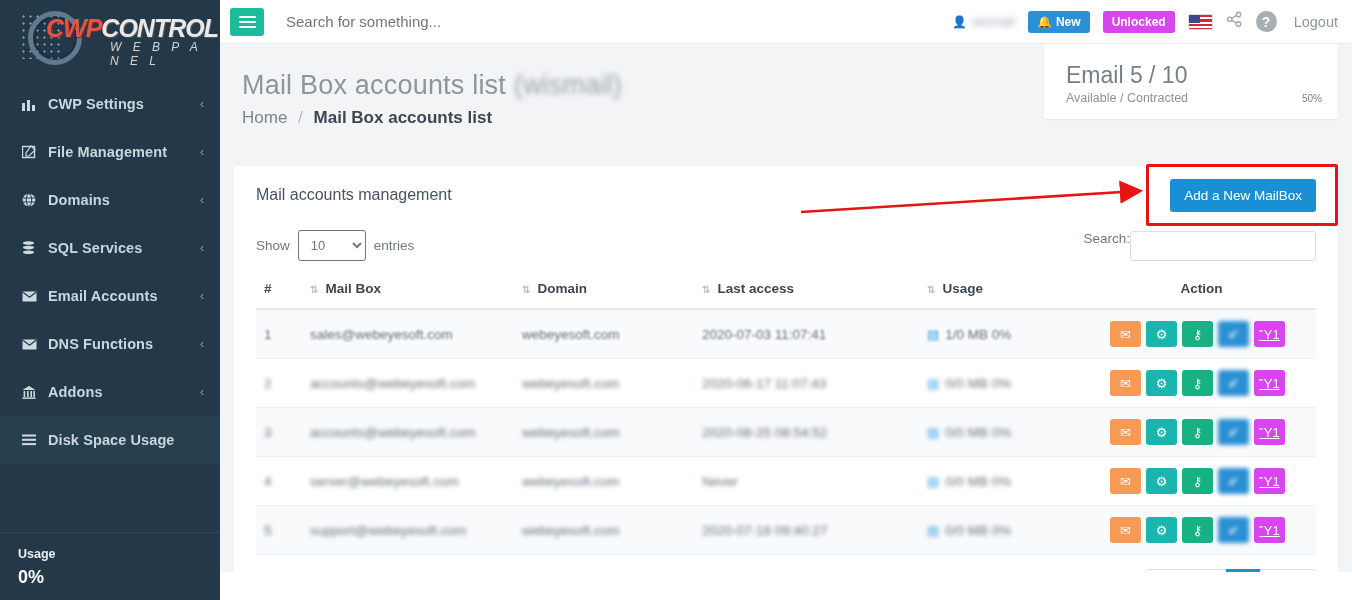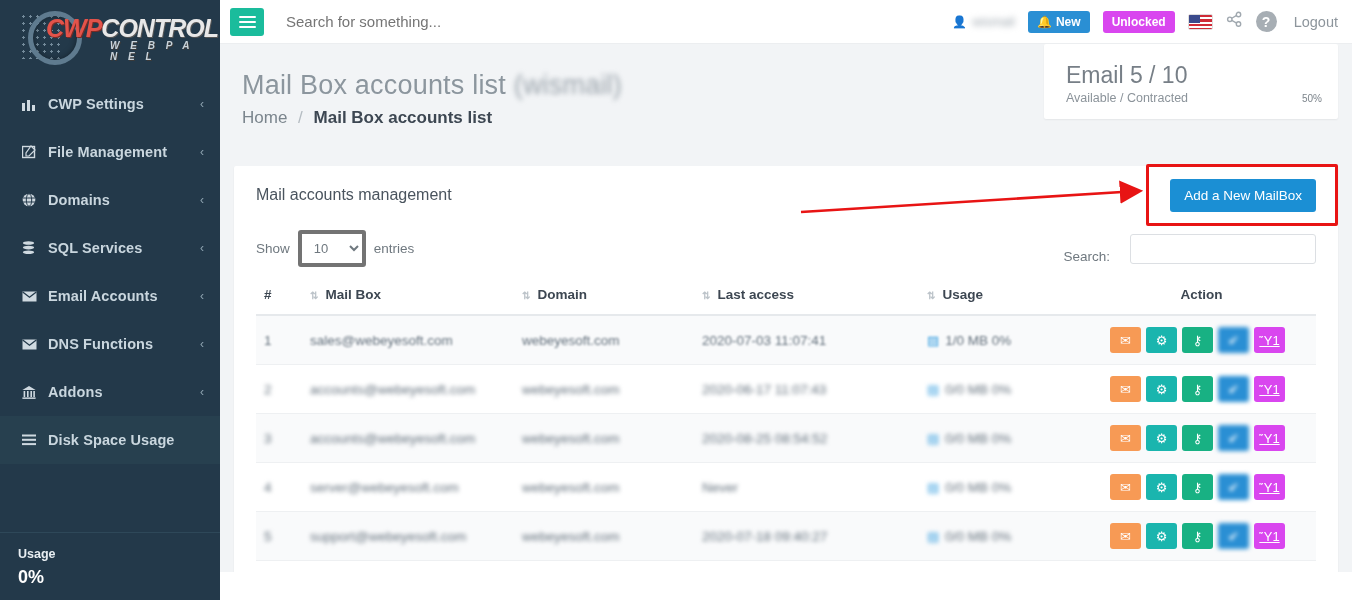--- a/index.html
+++ b/index.html
@@ -41,21 +41,21 @@
   .logo-text {
     position: absolute; left: 34px; top: 9px;
     font-size: 25px; font-weight: bold; font-style: italic;
     letter-spacing: -1px; line-height: 1;
     white-space: nowrap;
   }
   .logo-text .cwp { color: #e2534a; text-shadow: 1px 1px 0 #7a2a24; }
   .logo-text .ctrl { color: #e8e8e8; text-shadow: 1px 1px 0 #555; }
   .logo-sub {
     position: absolute; left: 62px; top: 33px;
-    font-size: 10px; letter-spacing: 4px; font-weight: bold;
+    font-size: 12px; letter-spacing: 4px; font-weight: normal;
     color: #c9d3da; font-style: italic;
     text-shadow: 1px 1px 0 #3a3a3a;
     padding-left: 36px;
   }
 
   .nav { margin-top: 4px; }
   .nav-item {
     position: relative;
     height: 48px;
     display: flex; align-items: center;
@@ -197,25 +197,25 @@
     font-size: 13.5px; padding: 9px 14px; cursor: pointer;
     font-family: "Liberation Sans", sans-serif;
   }
 
   .tbl-controls {
     display: flex; justify-content: space-between; align-items: center;
     padding: 6px 22px 10px 22px;
   }
   .len-ctl { display: flex; align-items: center; gap: 8px; font-size: 13.5px; color: #6f787f; }
   .len-sel {
-    border: 4px solid #737373; border-radius: 3px; background: #fff;
+    border: 1px solid #737373; border-radius: 3px; background: #fff;
     font-size: 13px; color: #6f787f; padding: 6px 8px; width: 68px;
     font-family: "Liberation Sans", sans-serif; cursor: pointer;
   }
-  .search-ctl { display: flex; align-items: flex-end; gap: 20px; font-size: 13.5px; color: #6f787f; }
+  .search-ctl { display: flex; align-items: flex-start; gap: 0; font-size: 13.5px; color: #6f787f; }
   .search-box {
     border: 1px solid #dcdfe3; border-radius: 3px; height: 30px; width: 186px;
     background: #fff; outline: none; padding: 0 8px;
     font-family: "Liberation Sans", sans-serif; font-size: 13px;
   }
 
   table.dt { width: 100%; border-collapse: collapse; }
   table.dt thead th {
     text-align: left; font-size: 13.5px; color: #3d4752;
     padding: 10px 8px 12px 8px; border-bottom: 2px solid #e6e9ec;

